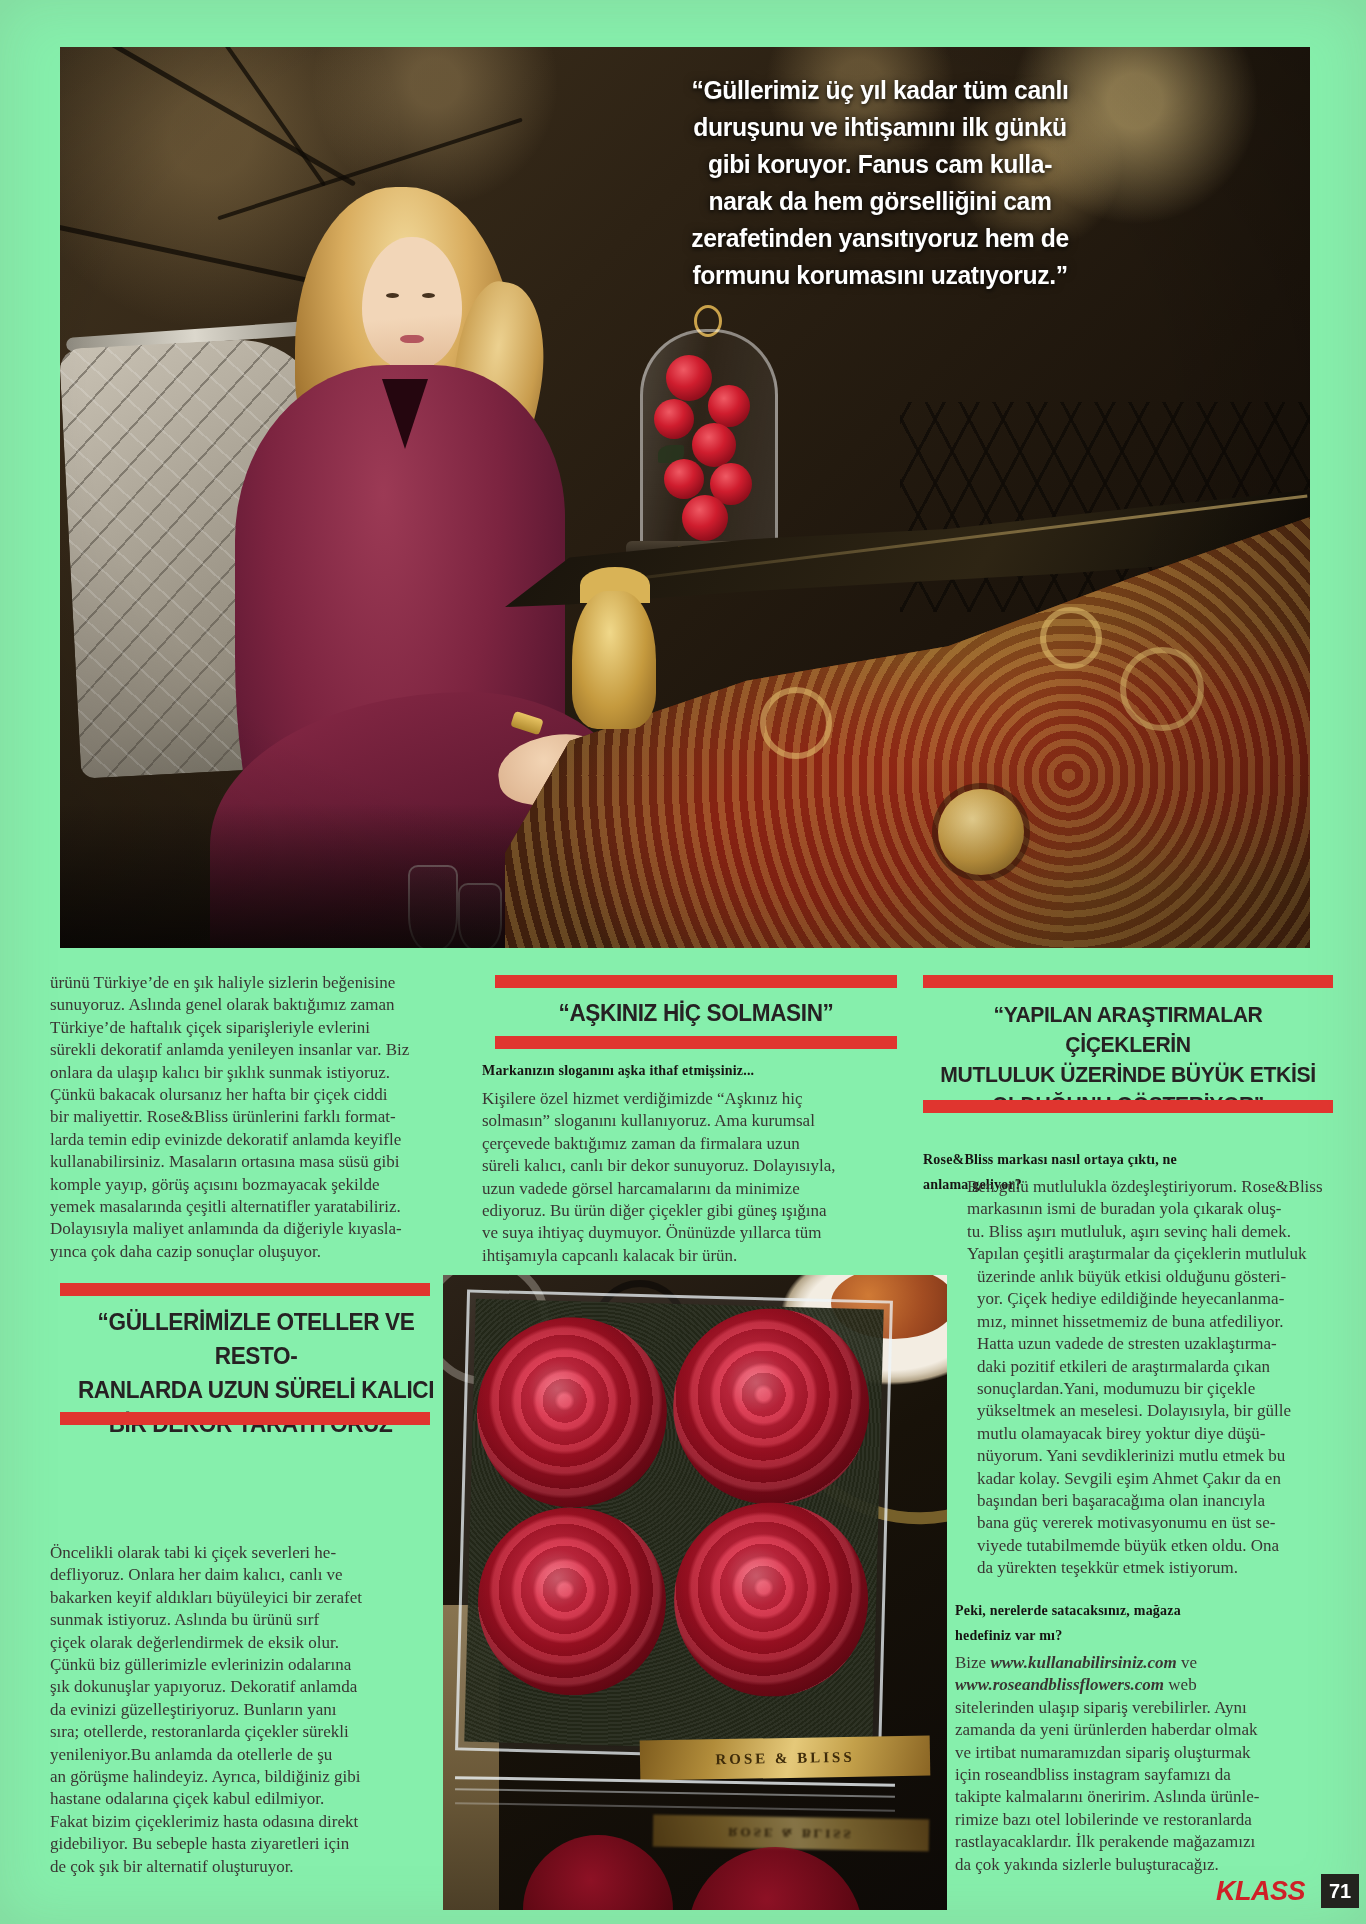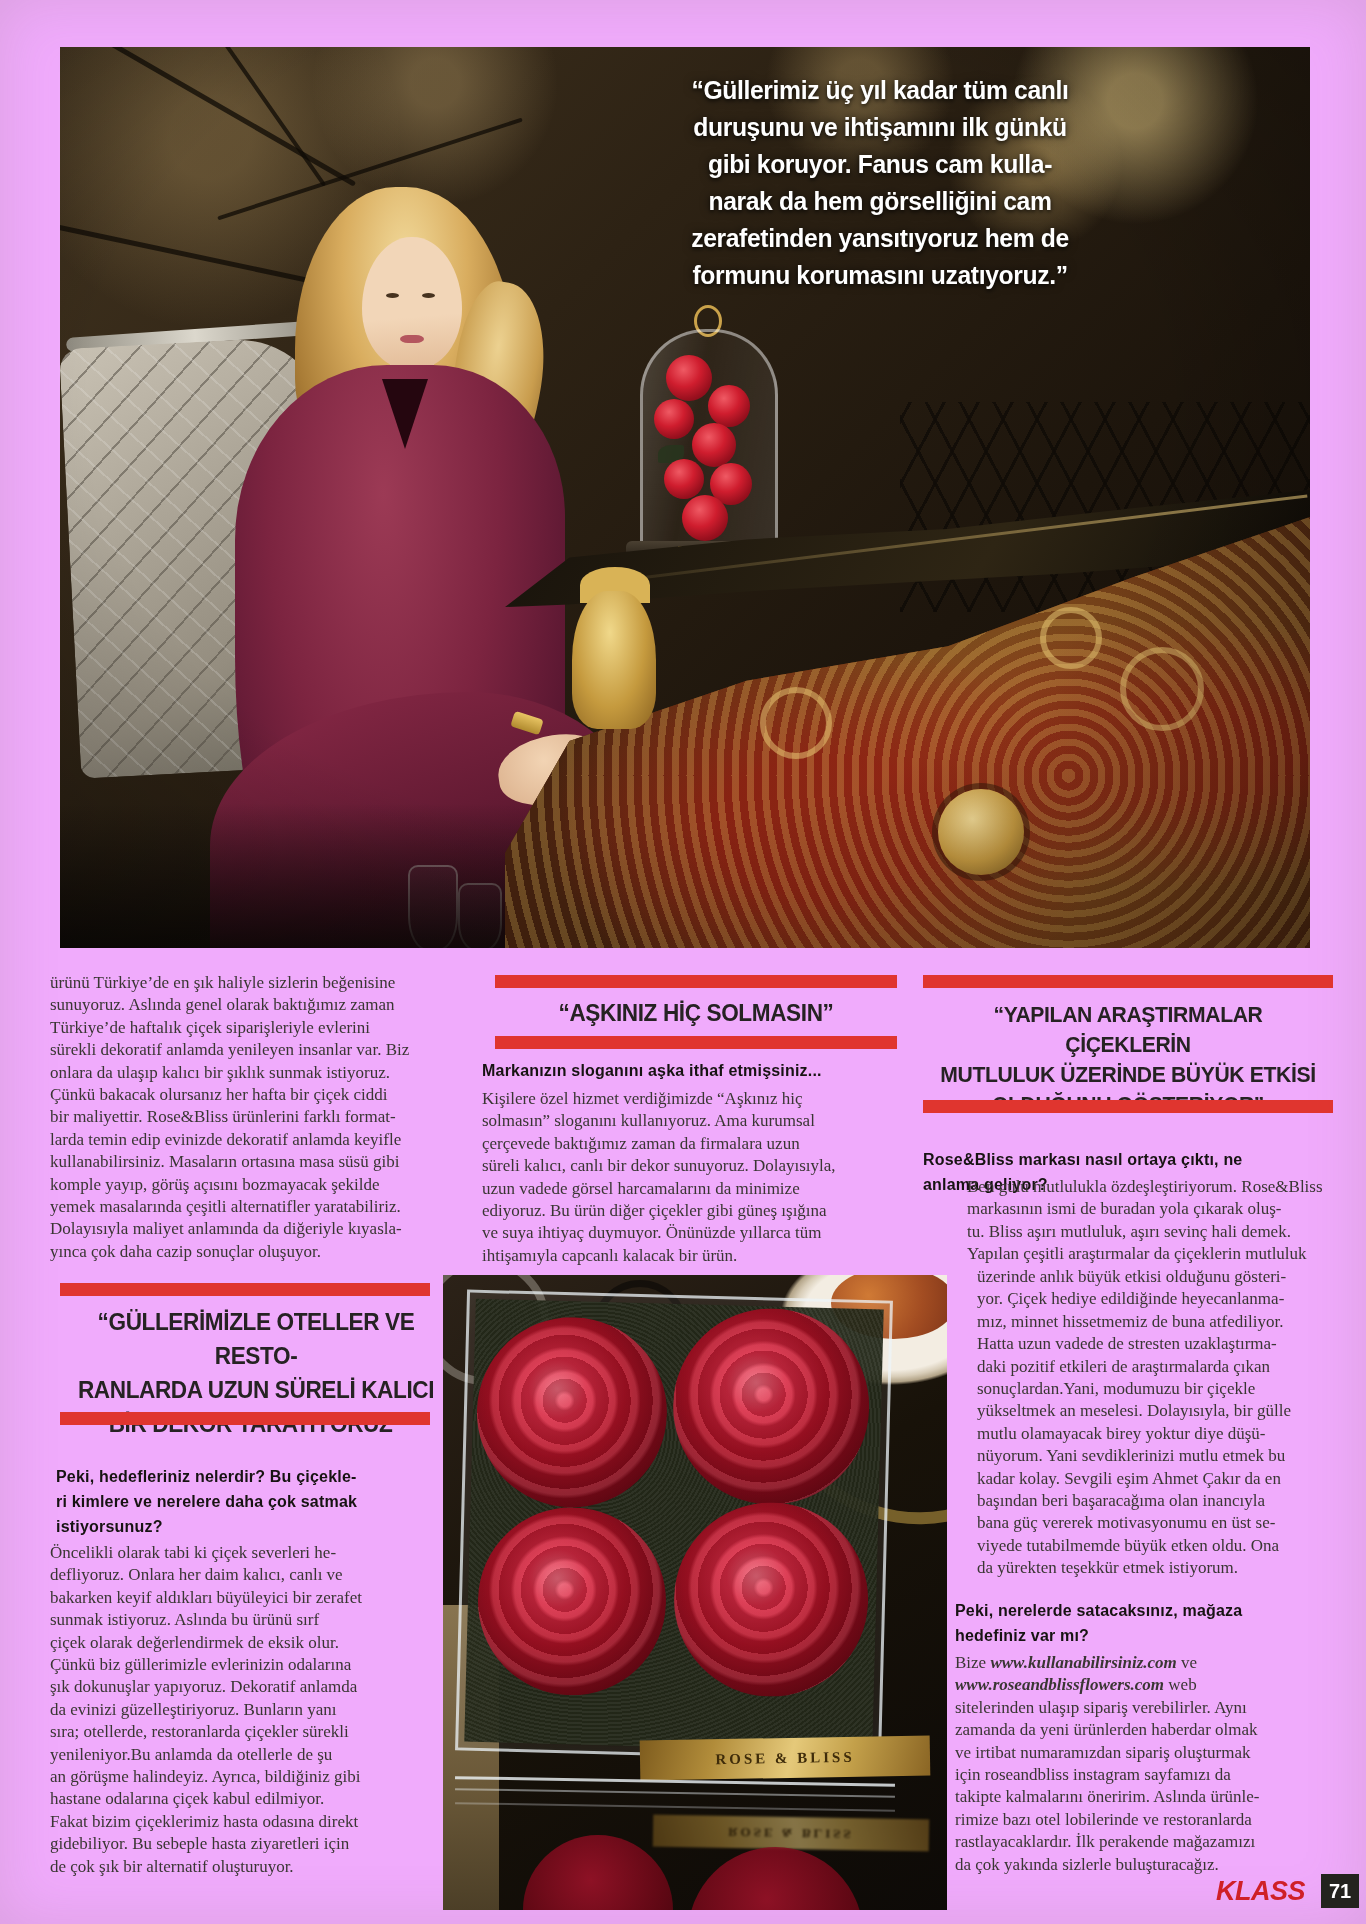--- a/index.html
+++ b/index.html
@@ -1,23 +1,23 @@
 <!DOCTYPE html>
 <html><head>
 <meta charset="utf-8">
 <style>
   html,body{margin:0;padding:0;}
   body{background:#e9e7e3;font-family:"Liberation Serif",serif;}
-  .page{position:relative;width:1366px;height:1924px;background:#f0abfc;overflow:hidden;margin:0 auto;
+  .page{position:relative;width:1366px;height:1924px;background:#86efac;overflow:hidden;margin:0 auto;
         box-shadow:inset 0 0 60px rgba(120,110,95,.18);}
   .abs{position:absolute;}
   .pre{white-space:pre-line;}
   
   .body-txt{font-size:17px;line-height:22.4px;color:#3a3633;}
-  .q-txt{font-family:Liberation Sans, sans-serif;font-weight:700;font-size:16px;line-height:25px;color:#171312;letter-spacing:.2px;}
+  .q-txt{font-family:Liberation Serif, serif;font-weight:700;font-size:14px;line-height:25px;color:#171312;letter-spacing:.2px;}
   .headline{font-family:"Liberation Sans",sans-serif;font-weight:700;color:#262223;text-align:center;
             letter-spacing:-.4px;transform:scaleX(.94);transform-origin:center top;}
   .bar{background:#e0352f;height:13px;}
   .url{font-weight:700;font-style:italic;}
   
   .hero{left:60px;top:47px;width:1250px;height:901px;overflow:hidden;
     background:
       radial-gradient(circle at 86% 6%, rgba(243,214,140,.55) 0 2%, transparent 9%),
       radial-gradient(circle at 78% 13%, rgba(235,198,120,.35) 0 1.5%, transparent 7%),
       radial-gradient(circle at 64% 4%, rgba(230,196,125,.3) 0 2%, transparent 8%),
@@ -206,23 +206,20 @@
 yemek masalarında çeşitli alternatifler yaratabiliriz.
 Dolayısıyla maliyet anlamında da diğeriyle kıyasla-
 yınca çok daha cazip sonuçlar oluşuyor.</div>
 
   <div class="abs bar" style="left:60px;top:1283px;width:370px;"></div>
   <div class="abs headline pre" style="left:44px;top:1305px;width:424px;font-size:24px;line-height:34px;">“GÜLLERİMİZLE OTELLER VE RESTO-
 RANLARDA UZUN SÜRELİ KALICI
 BİR DEKOR YARATIYORUZ”</div>
   <div class="abs bar" style="left:60px;top:1412px;width:370px;"></div>
 
-  <div class="abs q-txt pre" style="left:56px;top:1464px;width:408px;">Peki, hedefleriniz nelerdir? Bu çiçekle-
-ri kimlere ve nerelere daha çok satmak
-istiyorsunuz?</div>
   <div class="abs body-txt pre" style="left:50px;top:1542px;width:408px;">Öncelikli olarak tabi ki çiçek severleri he-
 defliyoruz. Onlara her daim kalıcı, canlı ve
 bakarken keyif aldıkları büyüleyici bir zerafet
 sunmak istiyoruz. Aslında bu ürünü sırf
 çiçek olarak değerlendirmek de eksik olur.
 Çünkü biz güllerimizle evlerinizin odalarına
 şık dokunuşlar yapıyoruz. Dekoratif anlamda
 da evinizi güzelleştiriyoruz. Bunların yanı
 sıra; otellerde, restoranlarda çiçekler sürekli
 yenileniyor.Bu anlamda da otellerle de şu

